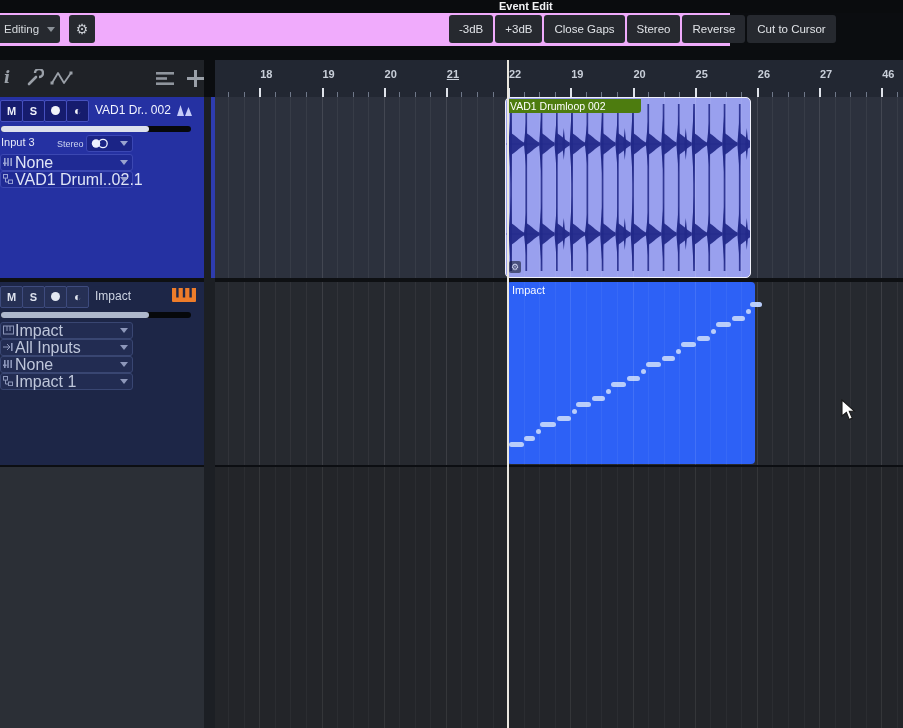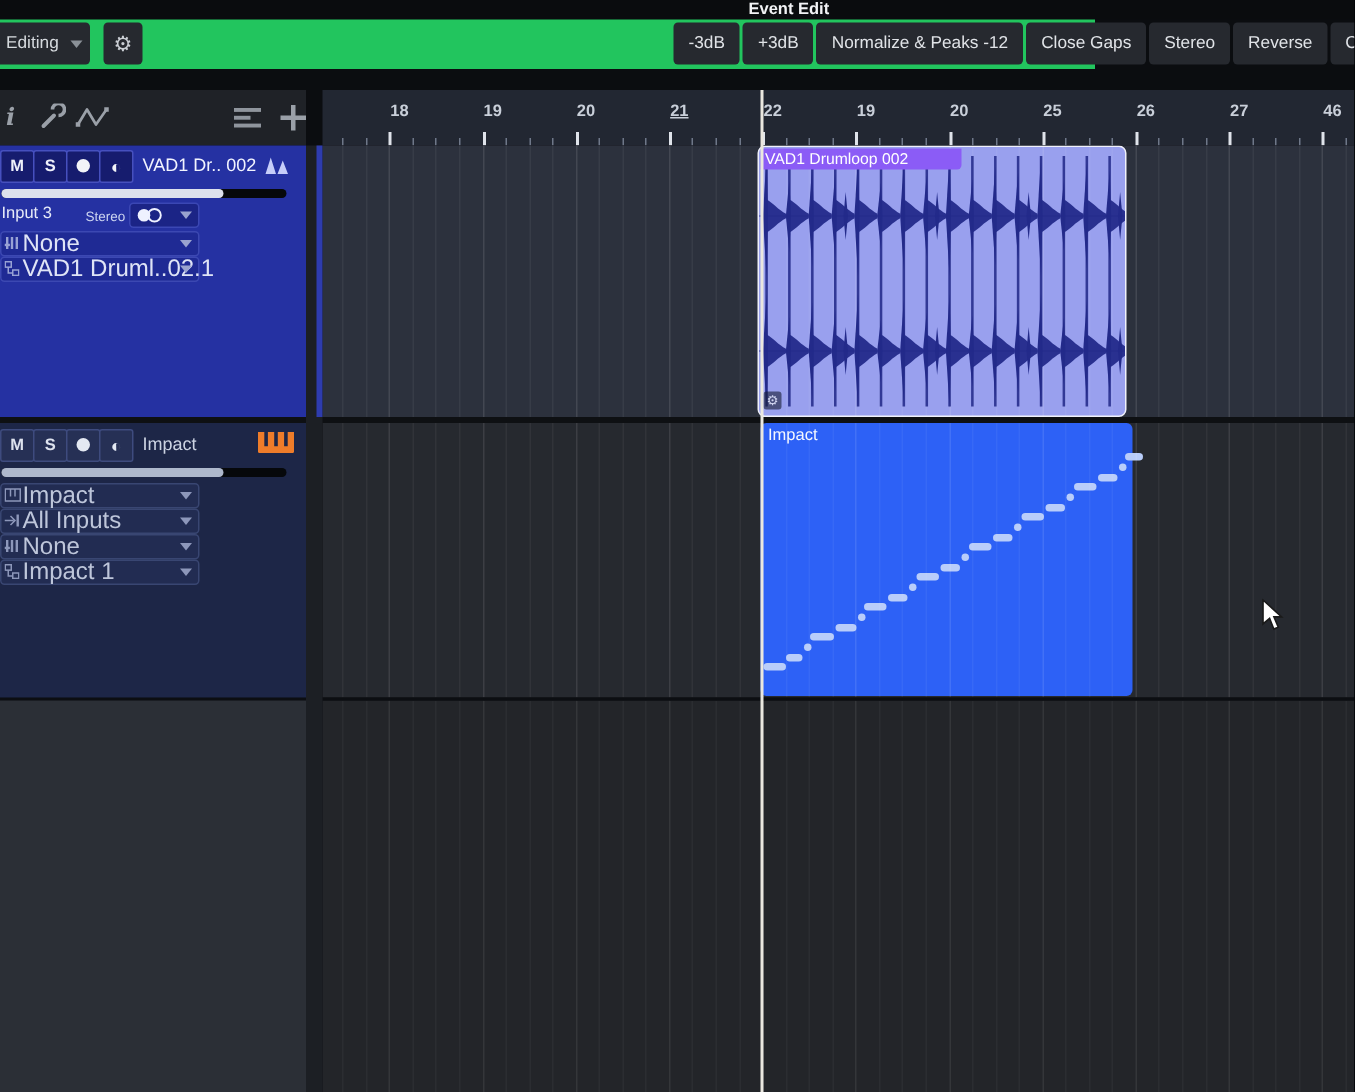--- a/index.html
+++ b/index.html
@@ -2,21 +2,21 @@
 <html><head>
 <meta charset="utf-8">
 <style>
   html,body{margin:0;padding:0;background:#000;}
   #root{position:relative;width:903px;height:728px;background:#0b0d10;overflow:hidden;
         font-family:"Liberation Sans",sans-serif;-webkit-font-smoothing:antialiased;}
 
   
   #titlebar{position:absolute;left:0;top:0;width:903px;height:13px;background:#0a0c0e;}
   #main-title{position:absolute;left:452px;top:0px;font-size:11px;font-weight:bold;color:#f2f3f5;margin-left:47px;}
-  #topbar{position:absolute;left:0;top:13px;width:730px;height:33px;background:#22c55e;}
+  #topbar{position:absolute;left:0;top:13px;width:730px;height:33px;background:#f0abfc;}
   .tb-btn{height:28px;line-height:28px;background:#26292f;border-radius:3px;color:#e0e3e7;
           font-size:11.5px;padding:0 10px;white-space:nowrap;}
   #editing-btn{position:absolute;left:0;top:2px;width:52px;border-radius:0 3px 3px 0;color:#d6dade;padding:0 4px;}
   #editing-caret{position:absolute;right:5px;top:12px;width:0;height:0;border-left:4px solid transparent;
           border-right:4px solid transparent;border-top:5px solid #8a9097;}
   #gear-btn{position:absolute;left:69px;top:2px;width:26px;padding:0;text-align:center;color:#c9cdd3;font-size:14px;}
   #event-buttons{position:absolute;left:449px;top:2px;display:flex;gap:2px;}
 
   
   #toolbar2{position:absolute;left:0;top:60px;width:204px;height:37px;background:#1f2227;}
@@ -57,21 +57,21 @@
   .t2 .drow{background:#222c52;border:1px solid #394672;color:#bec6da;}
   .drow .txt{position:absolute;left:14px;white-space:nowrap;}
   .drow .caret,.stereo-caret{position:absolute;right:4px;top:5px;width:0;height:0;border-left:4px solid transparent;
         border-right:4px solid transparent;border-top:5px solid #9aa3cf;}
   .t2 .drow .caret{border-top-color:#8d97ba;}
   .rowicon{position:absolute;left:2px;top:2px;}
 
   
   #audio-event{position:absolute;left:290px;top:0;width:246px;height:181px;background:#99a0ee;
        border:1px solid #f0f1fb;border-radius:5px;box-sizing:border-box;}
-  #audio-event-label{position:absolute;left:1px;top:1px;width:134px;height:14px;background:#8b5cf6;
+  #audio-event-label{position:absolute;left:1px;top:1px;width:134px;height:14px;background:#4d7c0f;
        border-radius:3px 0 3px 0;color:#ffffff;font-size:10.5px;line-height:14px;padding-left:3px;box-sizing:border-box;
        white-space:nowrap;overflow:hidden;z-index:3;}
   #wf-svg{position:absolute;left:0;top:0;z-index:2;}
   #event-gear{position:absolute;left:3px;bottom:4px;width:12px;height:12px;background:rgba(22,26,50,.6);
        border-radius:2px;color:#d0d4f0;font-size:9px;line-height:12px;text-align:center;z-index:4;}
   #midi-event{position:absolute;left:292px;top:0;width:248px;height:182px;background:#2d61f6;border-radius:4px;}
   #midi-event-label{position:absolute;left:5px;top:2px;color:#f5f8ff;font-size:11px;}
   .note{position:absolute;height:5px;border-radius:2.5px;background:#b9cdfa;}
 
   
@@ -91,21 +91,20 @@
     <div id="editing-btn" class="tb-btn">
       <span>Editing</span>
       <span id="editing-caret"></span>
     </div>
     <div id="gear-btn" class="tb-btn">
       <span>⚙</span>
     </div>
     <div id="event-buttons">
         <div class="tb-btn">-3dB</div>
         <div class="tb-btn">+3dB</div>
-        <div class="tb-btn">Normalize &amp; Peaks -12</div>
         <div class="tb-btn">Close Gaps</div>
         <div class="tb-btn">Stereo</div>
         <div class="tb-btn">Reverse</div>
         <div class="tb-btn">Cut to Cursor</div>
       </div>
   </div>
 
   <div id="toolbar2">
     <span class="t2icon" style="left:4px;top:8px;font-family:'DejaVu Serif',serif;font-style:italic;font-weight:bold;font-size:16px;">i</span>
     <svg class="t2icon" style="left:26px;top:9px;" width="18" height="18" viewBox="0 0 18 18">

